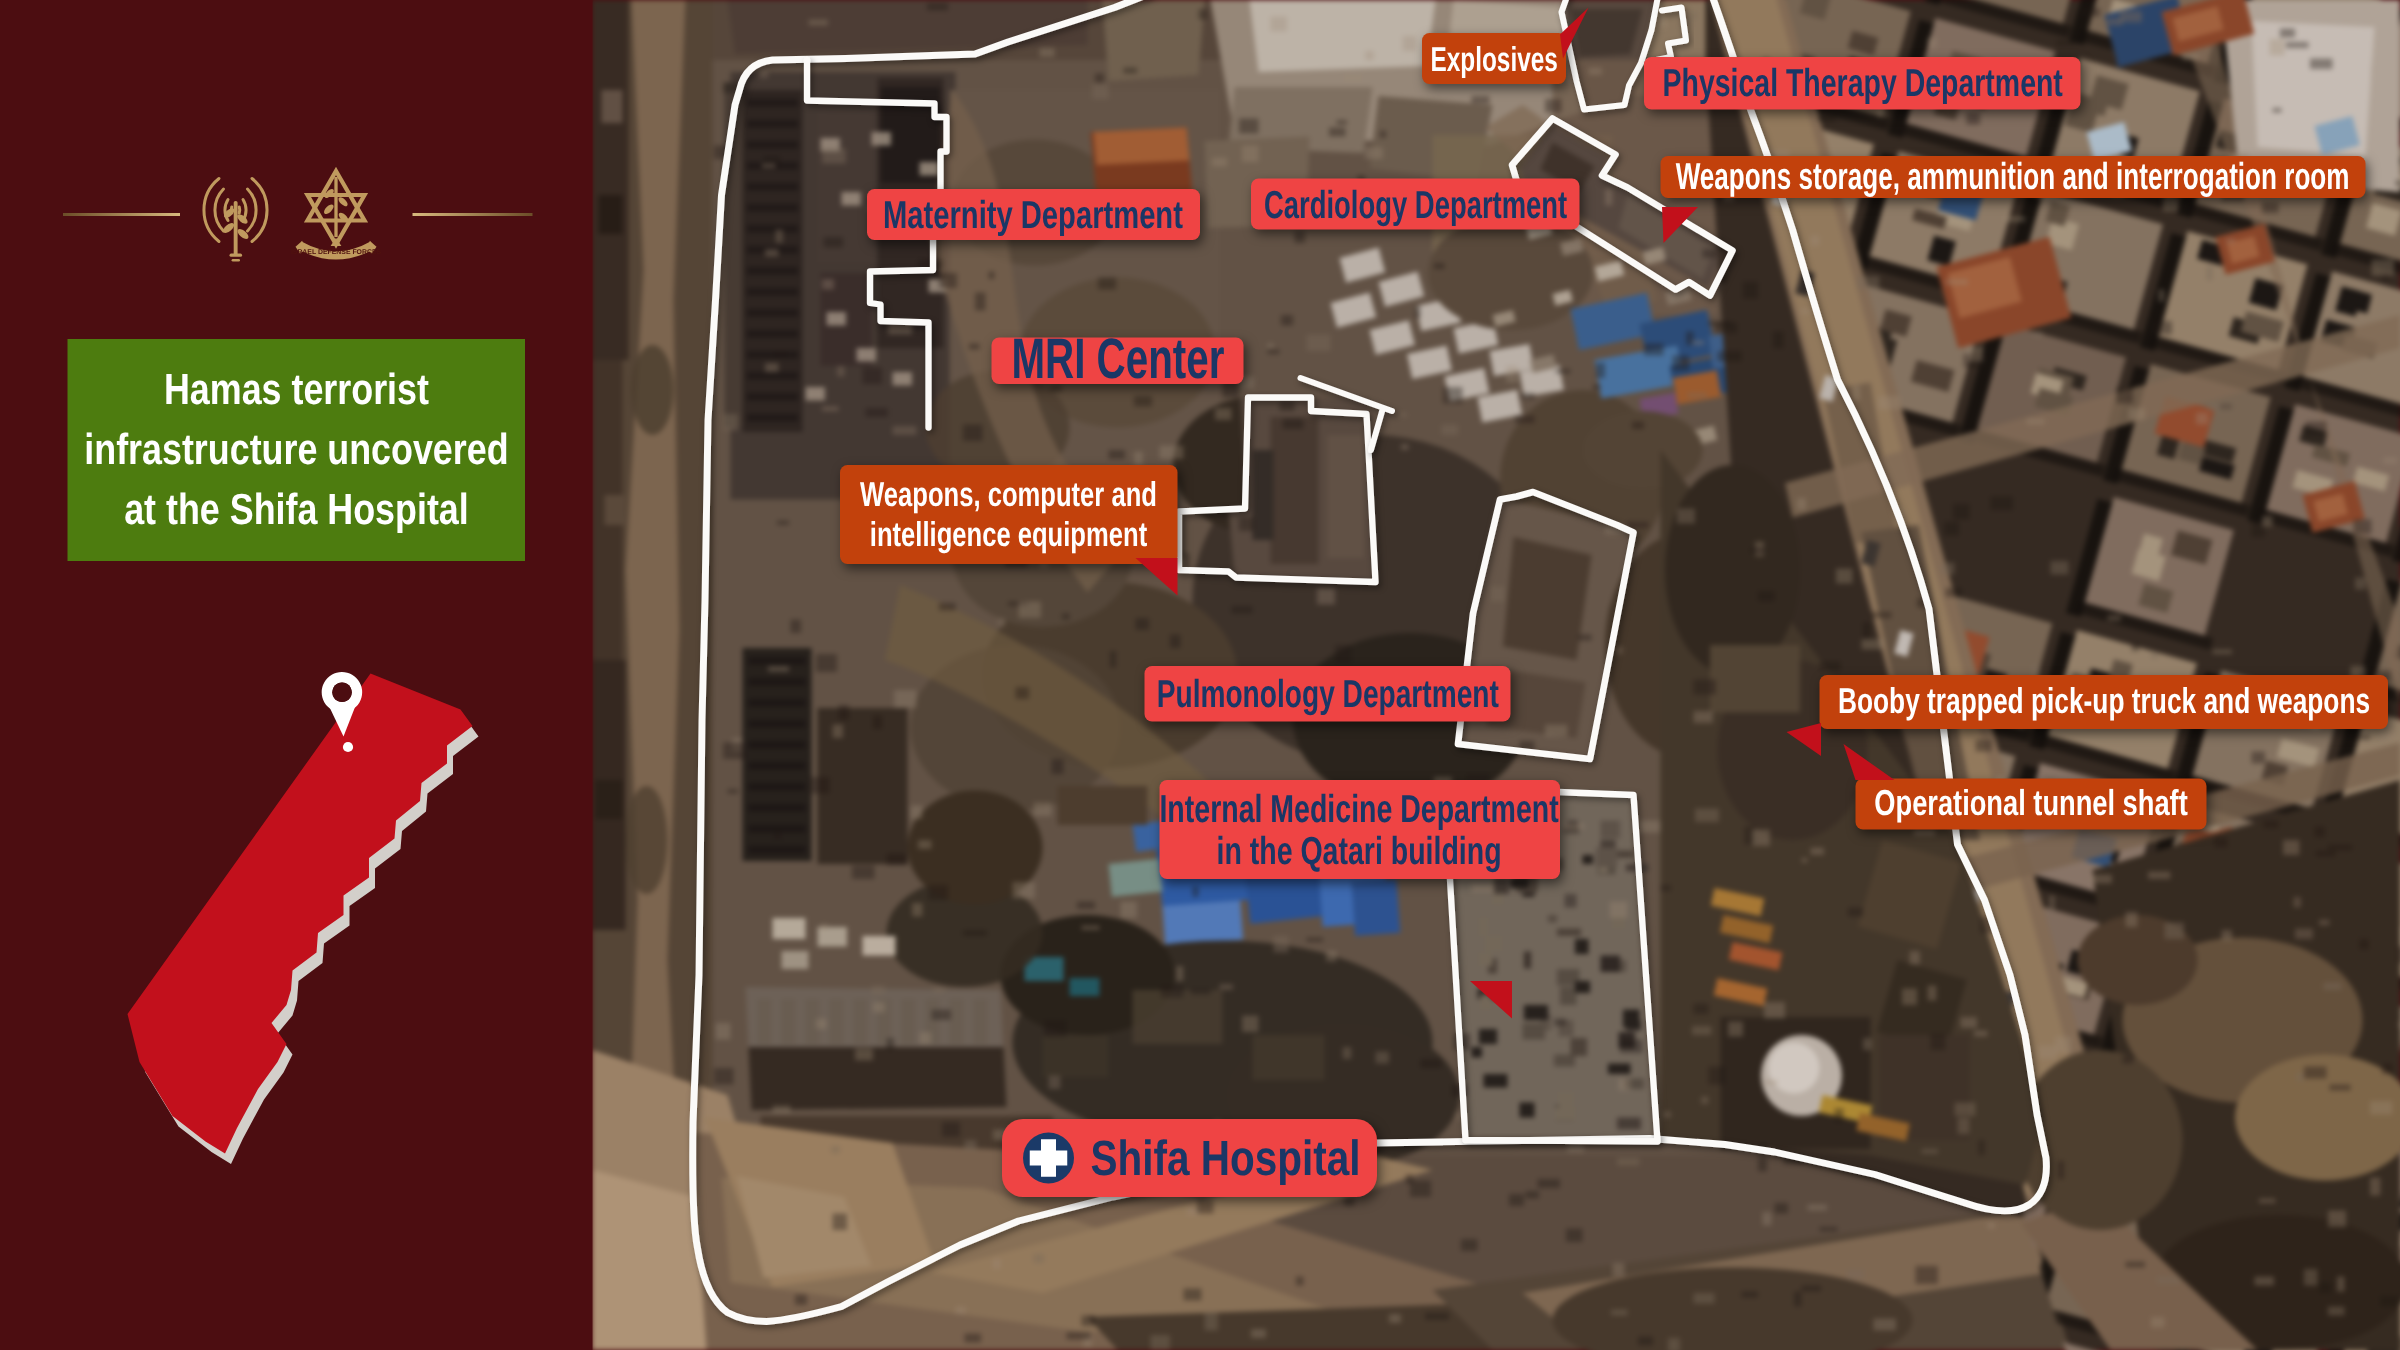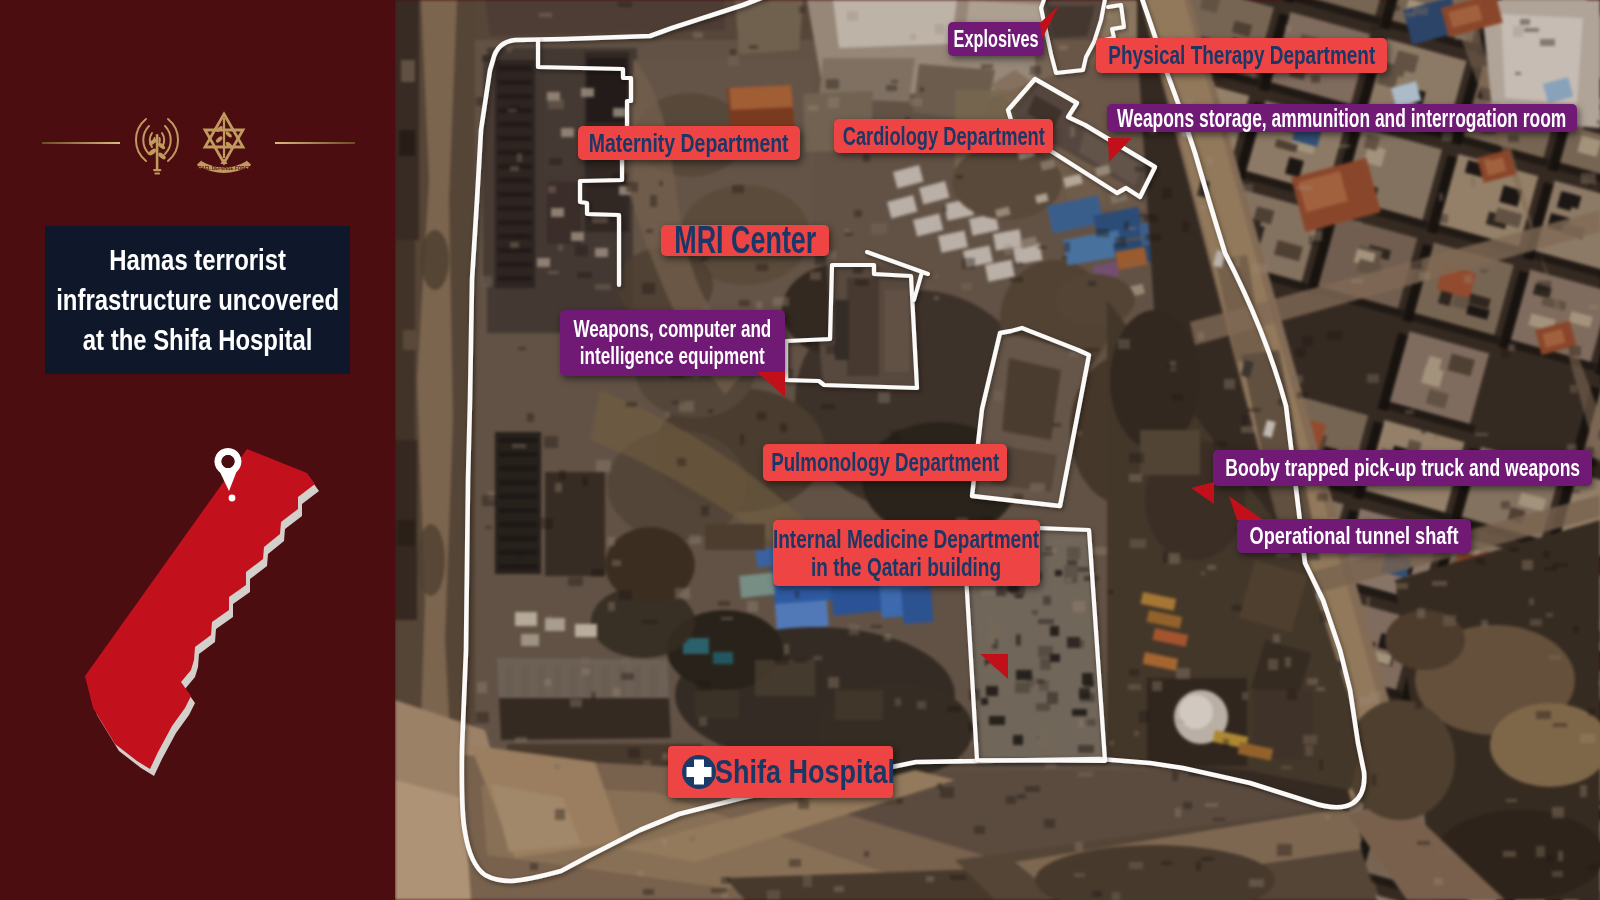--- a/index.html
+++ b/index.html
@@ -4,21 +4,21 @@
 * { margin:0; padding:0; box-sizing:border-box; }
 html,body { width:1600px; height:900px; overflow:hidden; background:#4c0d11;
   font-family:"Liberation Sans", sans-serif; }
 #panel { position:absolute; left:0; top:0; width:395px; height:900px; background:#4c0d11; }
 #sat { position:absolute; left:395px; top:0; width:1205px; height:900px; overflow:hidden; }
 .lab { position:absolute; display:flex; align-items:center; justify-content:center;
   border-radius:5px; box-shadow:2px 3px 7px rgba(0,0,0,0.5); }
 .lab span { font-weight:bold; white-space:nowrap; display:inline-block; text-align:center; }
 .wlab { background:#ef4444; }
 .wlab span { color:#1b3766; }
-.rlab { background:#701a75; }
+.rlab { background:#c2410c; }
 .rlab span { color:#ffffff; }
 </style></head>
 <body>
 <div id="sat">
 <svg width="1205" height="900" viewBox="0 0 1205 900">
 <defs>
 <filter id="blurall" x="-5%" y="-5%" width="110%" height="110%" color-interpolation-filters="sRGB">
 <feColorMatrix type="saturate" values="0.9"></feColorMatrix>
 <feComponentTransfer>
             <feFuncR type="linear" slope="0.93" intercept="0.0"></feFuncR>
@@ -1656,21 +1656,21 @@
       <span id="lab7" style="font-size:23px;line-height:27px;transform:scaleX(0.742)">Weapons, computer and<br>intelligence equipment</span>
     </div><div class="lab wlab" style="left:368px;top:444px;width:244px;height:37px">
       <span id="lab8" style="font-size:26px;transform:scaleX(0.721)">Pulmonology Department</span>
     </div><div class="lab wlab" style="left:378px;top:520px;width:267px;height:66px">
       <span id="lab9" style="font-size:26px;line-height:28px;transform:scaleX(0.731)">Internal Medicine Department<br>in the Qatari building</span>
     </div><div class="lab rlab" style="left:818px;top:450px;width:379px;height:36px">
       <span id="lab11" style="font-size:24px;transform:scaleX(0.731)">Booby trapped pick-up truck and weapons</span>
     </div><div class="lab rlab" style="left:842px;top:519px;width:234px;height:34px">
       <span id="lab12" style="font-size:24px;transform:scaleX(0.757)">Operational tunnel shaft</span>
     </div>
-<div class="lab wlab" style="left:273px;top:746px;width:225px;height:52px;border-radius:4px;justify-content:flex-start">
+<div class="lab wlab" style="left:273px;top:746px;width:250px;height:52px;border-radius:14px;justify-content:flex-start">
       <svg width="36" height="36" viewBox="0 0 36 36" style="flex:0 0 auto;margin-left:13px">
         <circle cx="18" cy="18" r="17" fill="#1b3a68"></circle>
         <path d="M13,5.5 h10 v7.5 H30.5 v10 h-7.5 V30.5 h-10 v-7.5 H5.5 v-10 h7.5 Z" fill="#ffffff"></path>
       </svg>
       <div style="flex:1 1 0;min-width:0;display:flex;justify-content:center">
         <span id="shifa" style="font-size:33px;transform:scaleX(0.818)">Shifa Hospital</span>
       </div>
     </div>
 <svg width="1205" height="900" viewBox="0 0 1205 900" style="position:absolute;left:0;top:0;pointer-events:none">
 <polygon points="645,23 664,5 647,39" fill="#c2101b"></polygon>
@@ -1716,21 +1716,21 @@
 <ellipse cx="27.2" cy="29.5" rx="4" ry="2" transform="rotate(-44 27.2 29.5)"></ellipse>
 <ellipse cx="37" cy="35" rx="4" ry="2" transform="rotate(44 37 35)"></ellipse>
 <path d="M9,51 q23,13 46,0 l1.8,5.5 q-25,13 -49.6,0 Z"></path>
 <path d="M9.5,50.5 l-4.5,4 3,4.5 2.8,-2.2 Z"></path>
 <path d="M54.5,50.5 l4.5,4 -3,4.5 -2.8,-2.2 Z"></path>
 </g>
 <text x="32" y="59.5" font-size="4.6" fill="#50120f" text-anchor="middle" font-family="Liberation Sans" font-weight="bold">ISRAEL DEFENSE FORCES</text>
 </svg>
     <div style="position:absolute;left:42px;top:142px;width:78px;height:2px;background:linear-gradient(90deg,#6b4d28,#d8b97e)"></div>
     <div style="position:absolute;left:275px;top:142px;width:80px;height:2px;background:linear-gradient(90deg,#d8b97e,#6b4d28)"></div>
-    <div id="titlebox" style="position:absolute;left:45px;top:226px;width:305px;height:148px;background:#0f172a;display:flex;align-items:center;justify-content:center;text-align:center">
+    <div id="titlebox" style="position:absolute;left:45px;top:226px;width:305px;height:148px;background:#4d7c0f;display:flex;align-items:center;justify-content:center;text-align:center">
       <span id="title" style="color:#fff;font-weight:bold;font-size:29px;line-height:40px;display:inline-block;transform:scaleX(0.824);white-space:nowrap">Hamas terrorist<br>infrastructure uncovered<br>at the Shifa Hospital</span>
     </div>
     <svg width="400" height="480" viewBox="0 0 400 480" style="position:absolute;left:0px;top:420px">
 <polygon points="247,29 307,53 315,64 298,77 298,89 281,102 280,114 264,127 263,139 246,152 246,165 229,177 229,190 212,202 211,215 195,227 194,240 191,250 181,262 191,276 185,288 172,306 158,332 150,349 137,341 115,324 93,288 85,256" fill="#d3cfca" transform="translate(4,7)"></polygon>
 <polygon points="247,29 307,53 315,64 298,77 298,89 281,102 280,114 264,127 263,139 246,152 246,165 229,177 229,190 212,202 211,215 195,227 194,240 191,250 181,262 191,276 185,288 172,306 158,332 150,349 137,341 115,324 93,288 85,256" fill="#c2101c"></polygon>
 <path d="M228,28 a13.5,13.5 0 1,1 -0.1,0 Z M228,35 a6.5,6.5 0 1,0 0.1,0 Z" fill="#ffffff" fill-rule="evenodd"></path>
 <path d="M218,48 L238,48 L229,71 Z" fill="#ffffff"></path>
 <circle cx="228" cy="41.5" r="6.5" fill="#4c0d11"></circle>
 <circle cx="232" cy="78" r="3.4" fill="#ffffff"></circle>
 </svg>

